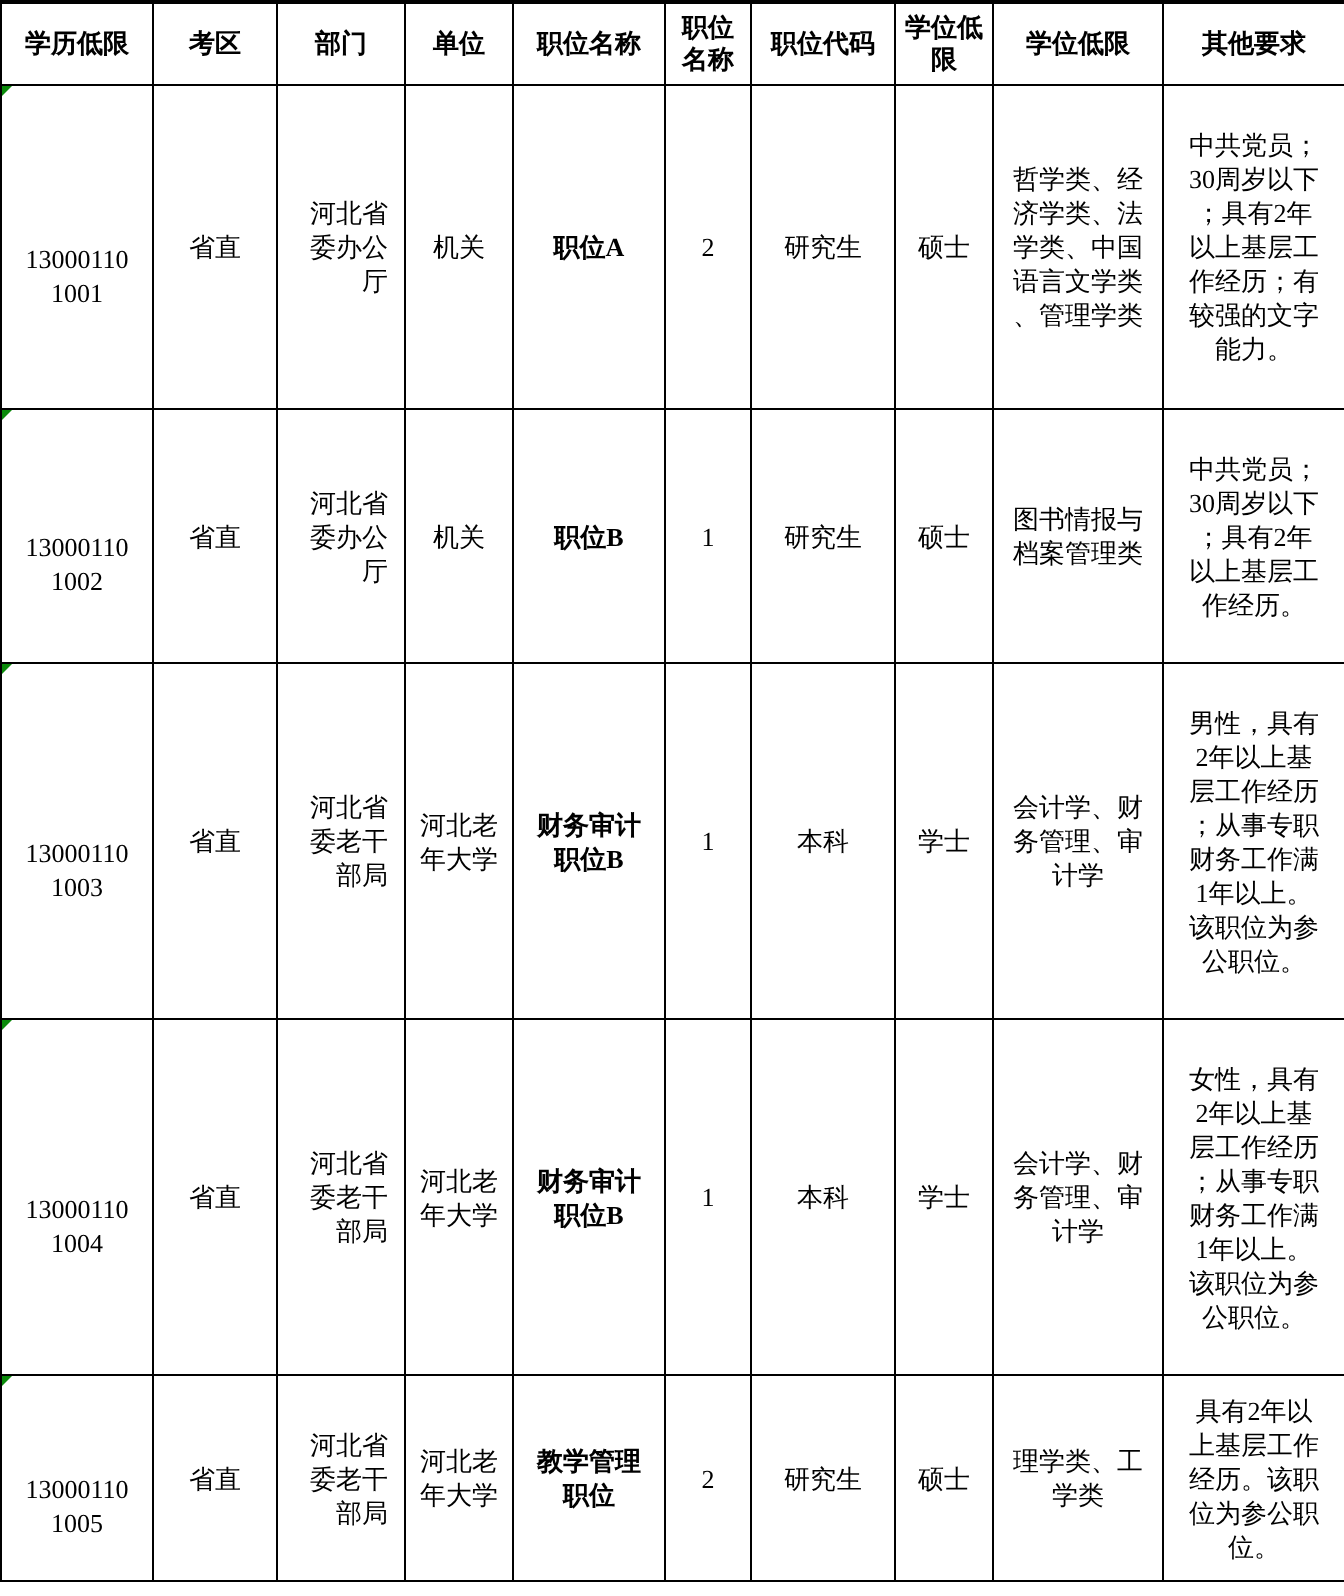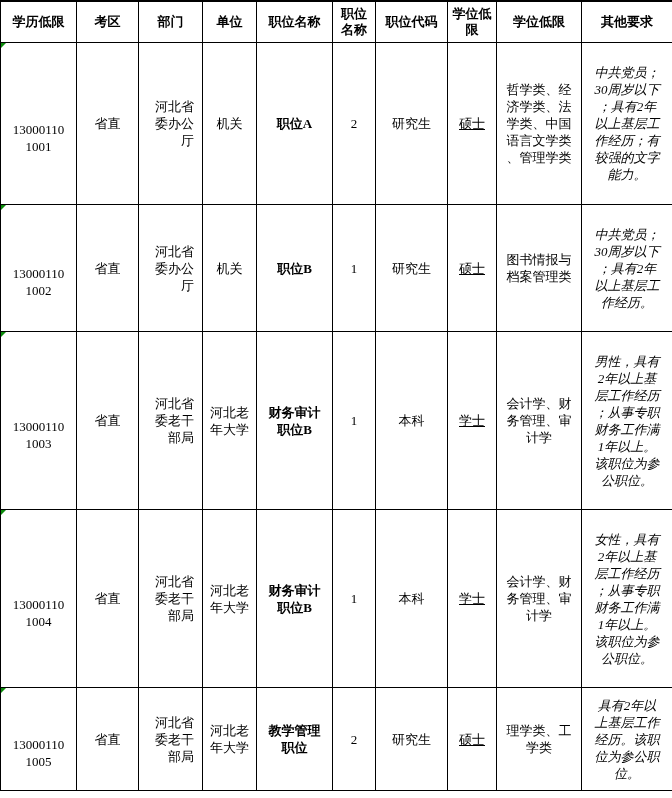--- a/index.html
+++ b/index.html
@@ -23,23 +23,23 @@
   tbody tr:nth-child(1) { height:162px; }
   tbody tr:nth-child(2) { height:127px; }
   tbody tr:nth-child(3) { height:178px; }
   tbody tr:nth-child(4) { height:178px; }
   tbody tr:nth-child(5) { height:103px; }
 
   td.c-department { padding:0 8px;text-align:right; }
   td.c-unit       { padding:16px 3px; }
   td.c-position   { padding:0 7px;font-weight:bold; }
   td.c-major      { padding:0 6px;  line-break:anywhere;margin-top:36px; }
-  td.c-other      { padding:0 10px; line-break:anywhere;font-style:italic; }
+  td.c-other      { padding:0 10px; line-break:anywhere; }
   td.c-education  { padding:16px 4px; }
-  td.c-degree     { padding:0 3px;text-decoration:underline; }
+  td.c-degree     { padding:0 3px; }
 
   span.code {
     display:inline-block; max-width:8ch;
     word-break:break-all; vertical-align:middle;margin-top:28px;
   }
   span.flag {
     position:absolute; top:0; left:0; width:0; height:0;
     border-top:5px solid var(--flag-green,#008000);
     border-right:5px solid transparent;
   }

